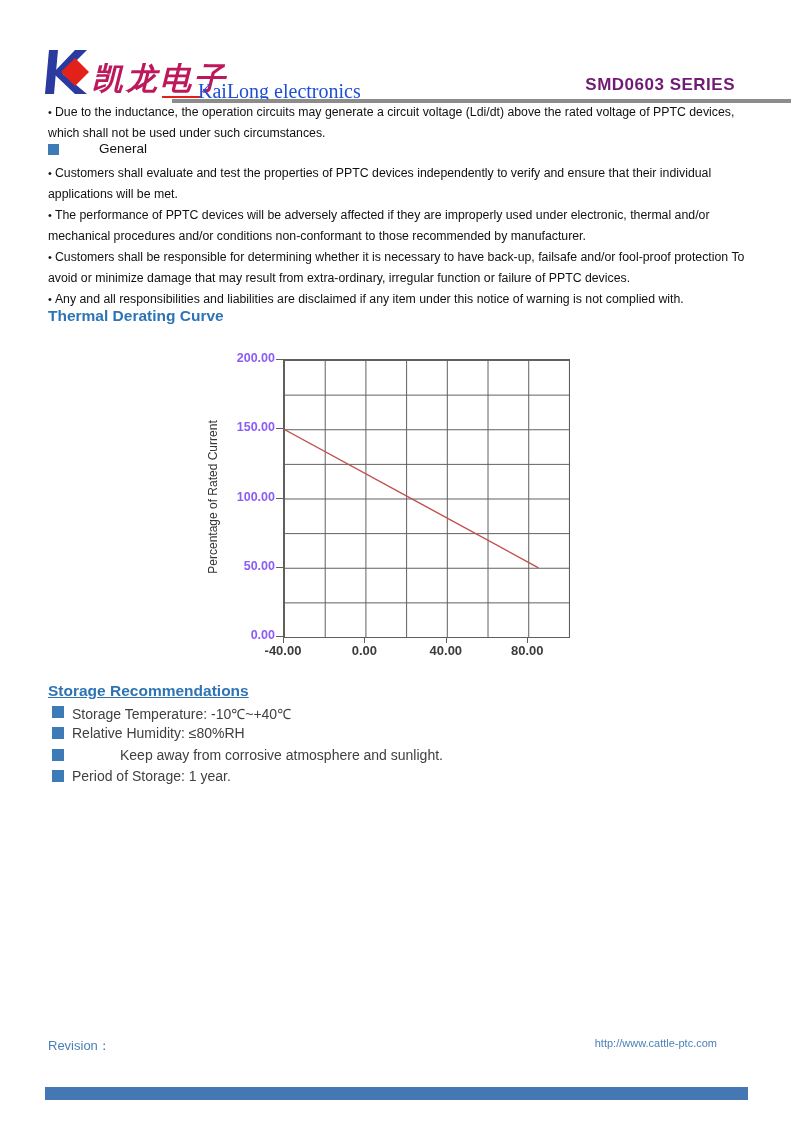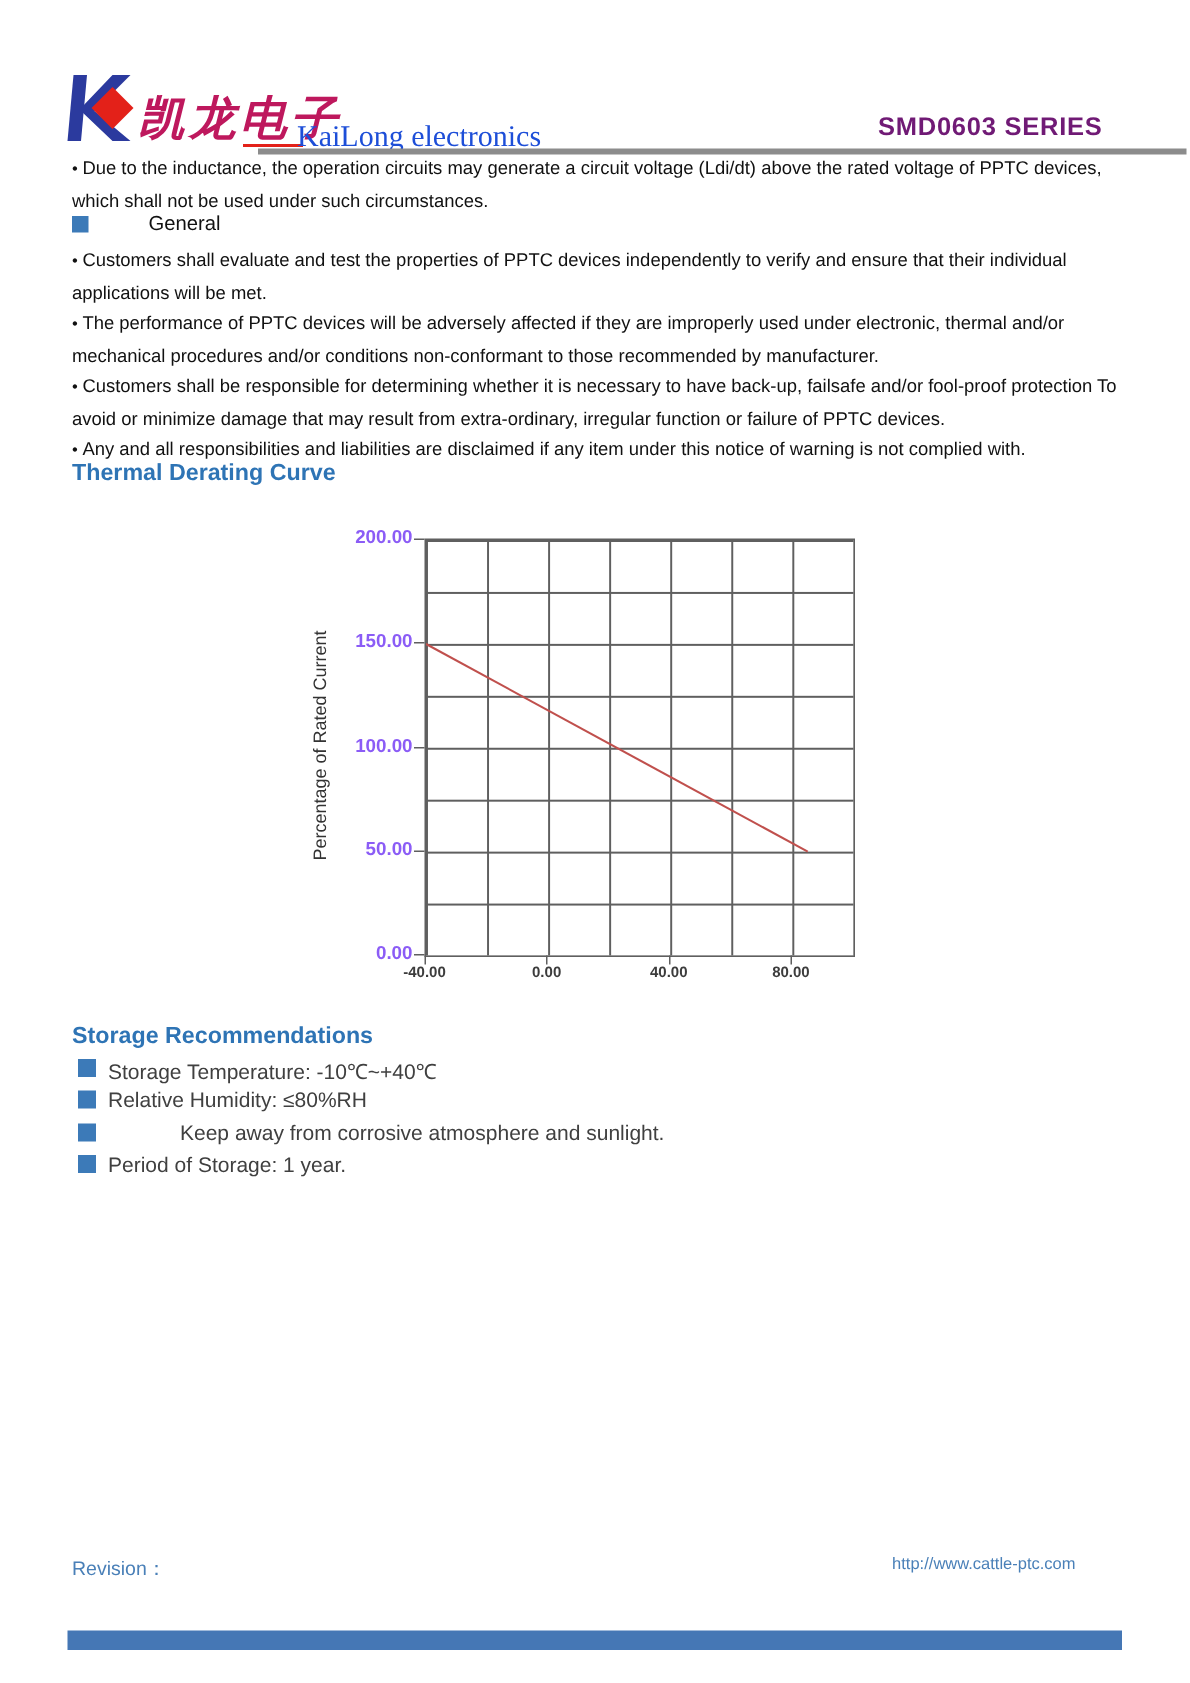--- a/index.html
+++ b/index.html
@@ -19,21 +19,21 @@
   .bullet-para::before{content:"\2022  ";font-size:11px;}
   .sq{width:11px;height:11px;background:#3c7ab8;display:inline-block;}
   .sec-head{left:48px;font-size:15.5px;font-weight:bold;color:#2e74b5;}
   .general-label{left:67px;top:141px;font-size:13.5px;color:#111;margin-left:32px;}
   
   .plot{left:283px;top:359px;width:285px;height:277px;border:1px solid #5f5f5f;
         background-image:linear-gradient(to right,#5f5f5f 1px,transparent 1px),
                          linear-gradient(to bottom,#5f5f5f 1px,transparent 1px);}
   .plot svg{position:absolute;left:0;top:0;}
   .ytick{left:190px;width:85px;text-align:right;font-size:12.5px;font-weight:bold;color:#8b5cf6;}
-  .xtick{width:60px;text-align:center;font-size:10px;font-weight:bold;color:#3c3c3c;top:643px;}
+  .xtick{width:60px;text-align:center;font-size:13px;font-weight:bold;color:#3c3c3c;top:643px;}
   .ystub{width:7px;height:1px;background:#5f5f5f;left:276px;}
   .xstub{width:1px;height:6px;background:#5f5f5f;top:637px;}
   .ylabel{left:213px;top:497px;transform:translate(-50%,-50%) rotate(-90deg);
           white-space:nowrap;font-size:12px;color:#333;}
   
   .store-item-sq{left:52px;width:12px;height:12px;background:#3c7ab8;}
   .store-item-tx{left:72px;font-size:14px;color:#404040;}
   
   .footer-rev{left:48px;top:1037px;font-size:13px;color:#4a80b8;}
   .footer-url{left:540px;top:1037px;width:177px;text-align:right;font-size:11px;color:#4a80b8;}
@@ -88,21 +88,21 @@
     <div class="abs xtick" style="left: 253px;">-40.00</div>
     <div class="abs xstub" style="left: 283px;"></div>
     <div class="abs xtick" style="left: 334.429px;">0.00</div>
     <div class="abs xstub" style="left: 364.429px;"></div>
     <div class="abs xtick" style="left: 415.857px;">40.00</div>
     <div class="abs xstub" style="left: 445.857px;"></div>
     <div class="abs xtick" style="left: 497.286px;">80.00</div>
     <div class="abs xstub" style="left: 527.286px;"></div>
   </div>
 
-<div class="abs sec-head" style="top:682px;">Storage Recommendations</div>
+<div class="abs sec-head" style="top:682px;text-decoration:underline;">Storage Recommendations</div>
 
 <span class="abs store-item-sq" style="top:706px;"></span>
 <div class="abs store-item-tx" style="top:704px;">Storage Temperature: -10℃~+40℃</div>
 
 <span class="abs store-item-sq" style="top:727px;"></span>
 <div class="abs store-item-tx" style="top:725px;">Relative Humidity: ≤80%RH</div>
 
 <span class="abs store-item-sq" style="top:749px;"></span>
 <div class="abs store-item-tx" style="top:747px;margin-left:48px;">Keep away from corrosive atmosphere and sunlight.</div>
 

